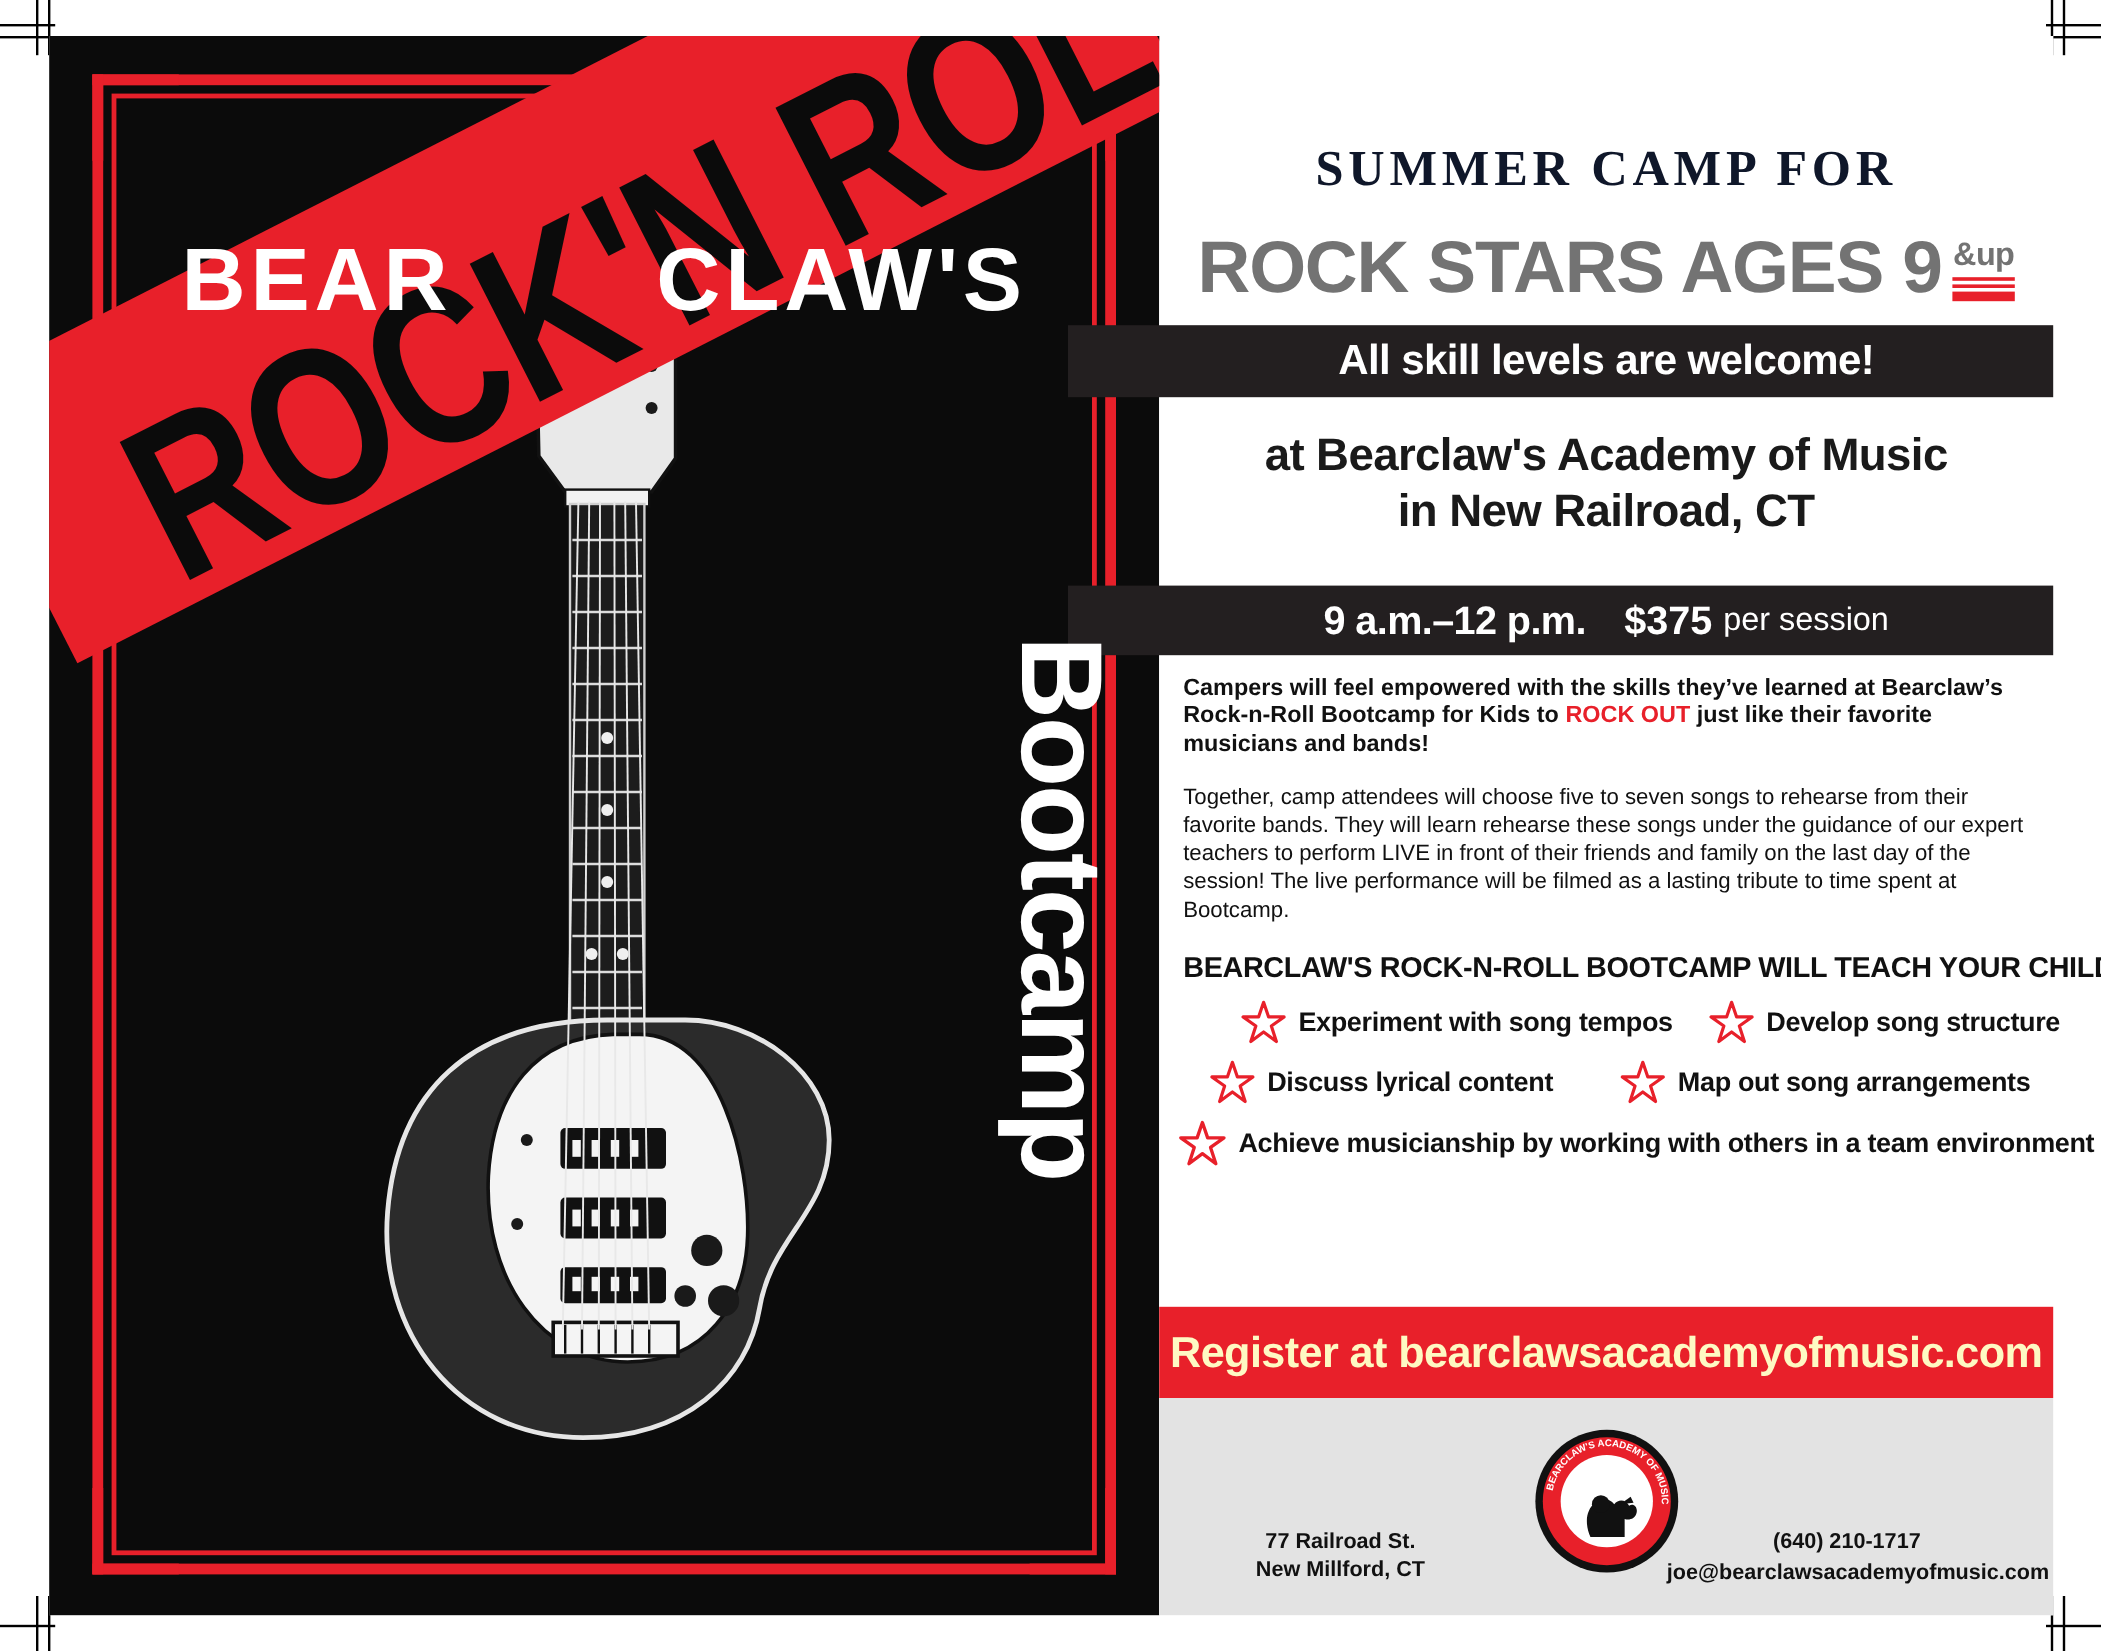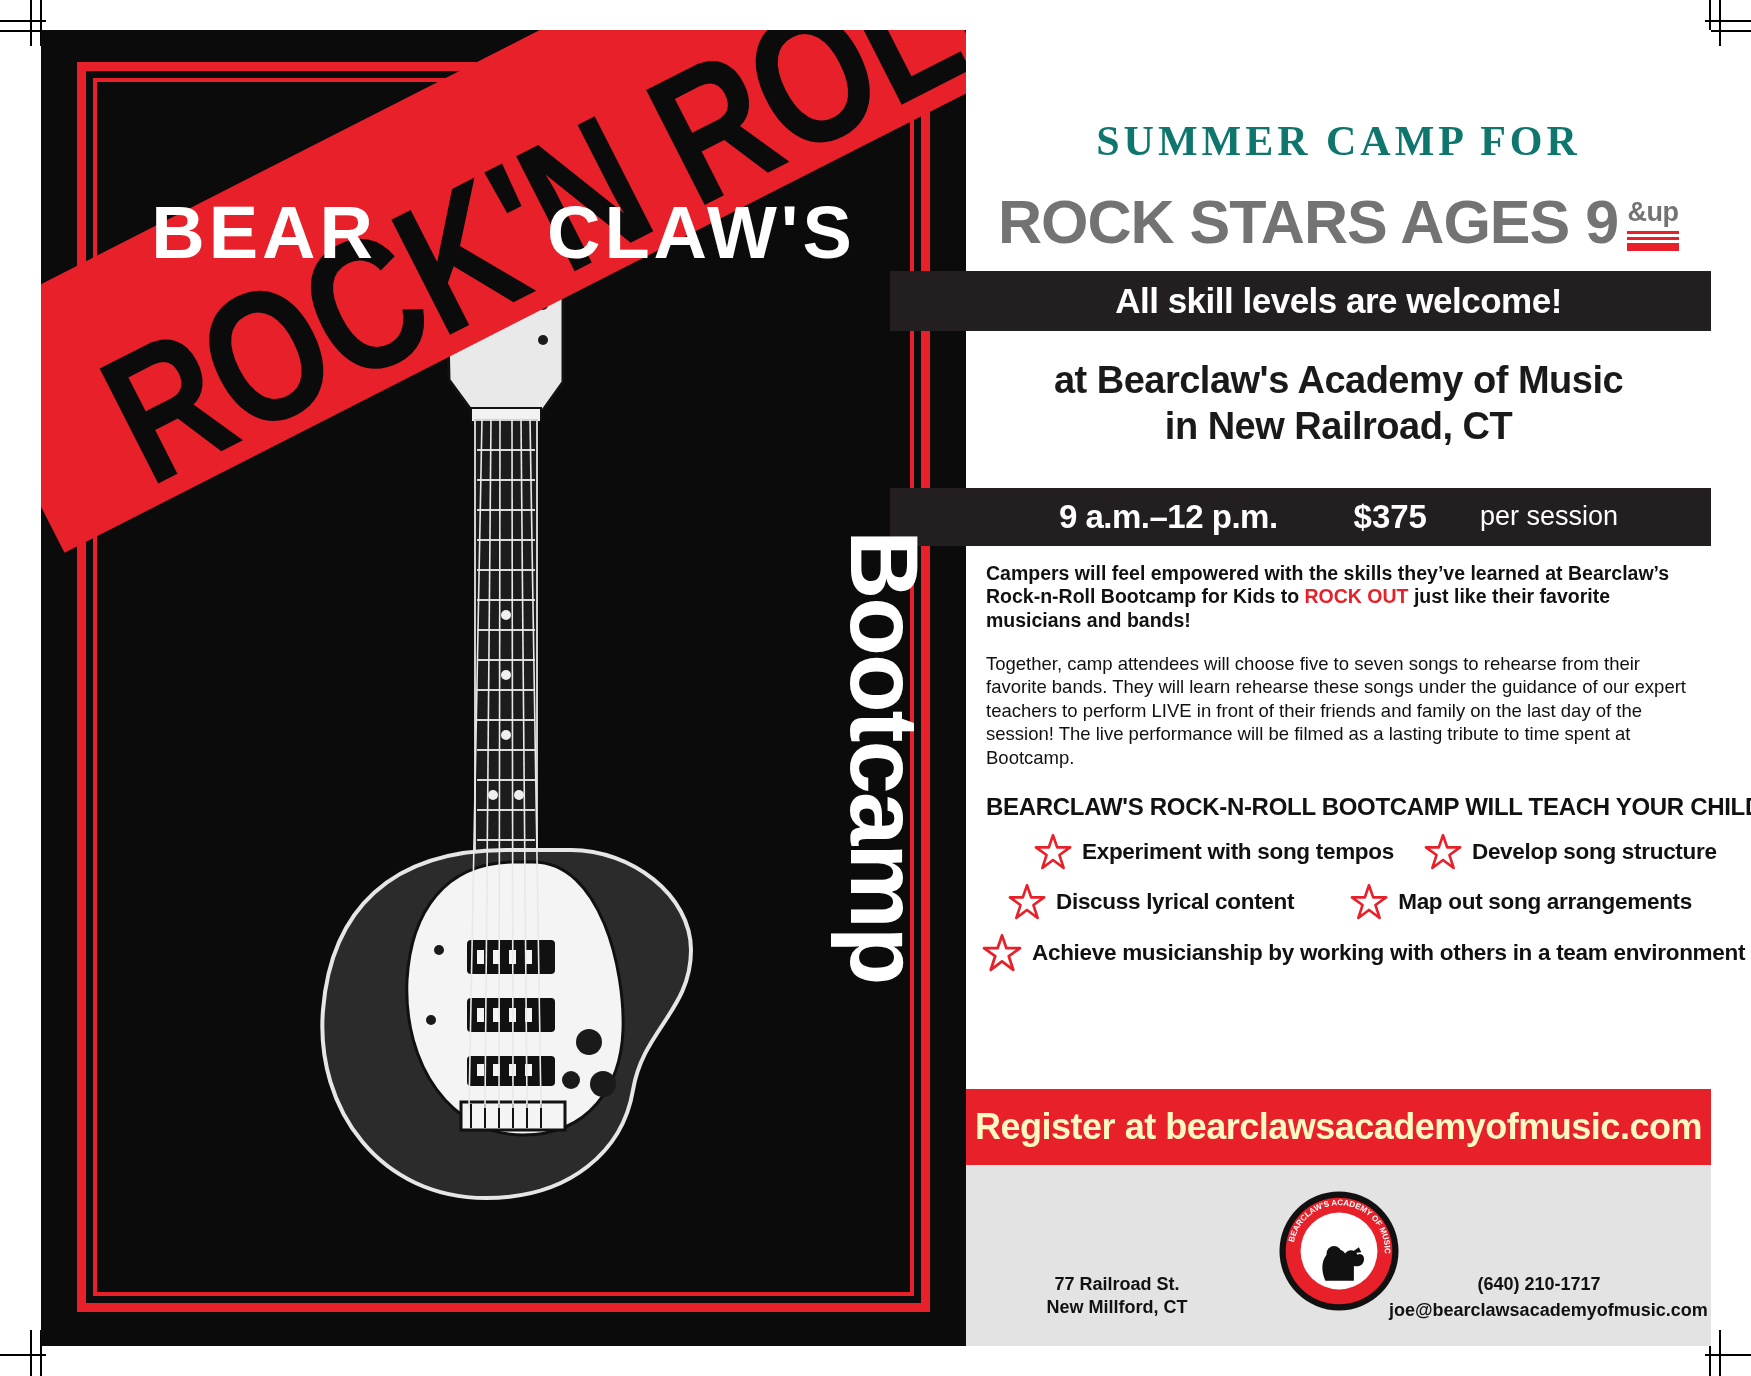--- a/index.html
+++ b/index.html
@@ -122,21 +122,21 @@
 
   .headline-wrap{
     padding:90px 14px 0 14px;
     text-align:center;
   }
   .kicker{
     font-family:"Liberation Serif", serif;
     font-weight:bold;
     font-size:42px;
     letter-spacing:4px;
-    color:#0f766e;
+    color:#0f172a;
     line-height:1;
     text-transform:uppercase;
   }
   .headline{
     margin-top:8px;
     font-family:"Liberation Sans", sans-serif;
     font-weight:bold;
     font-size:61px;
     color:#737373;
     line-height:1;
@@ -200,21 +200,20 @@
   }
 
   .price-bar{
     margin-top:38px;
     background:#231f20;
     height:58px;
     display:flex;align-items:center;justify-content:center;
     margin-left:-76px;
     padding-left:76px;
     color:#ffffff;
-    gap:44px;
   }
   .price-bar .t1{font-size:33px;font-weight:bold;font-family:"Liberation Sans",sans-serif;letter-spacing:-0.5px;}
   .price-bar .t2{font-size:33px;font-weight:bold;font-family:"Liberation Sans",sans-serif;margin-left:32px;}
   .price-bar .t3{font-size:27px;font-weight:normal;font-family:"Liberation Sans",sans-serif;margin-left:9px;}
 
   .body-area{padding:0 22px 0 20px;}
   .para-bold{
     margin-top:16px;
     font-family:"Liberation Sans", sans-serif;
     font-weight:bold;

